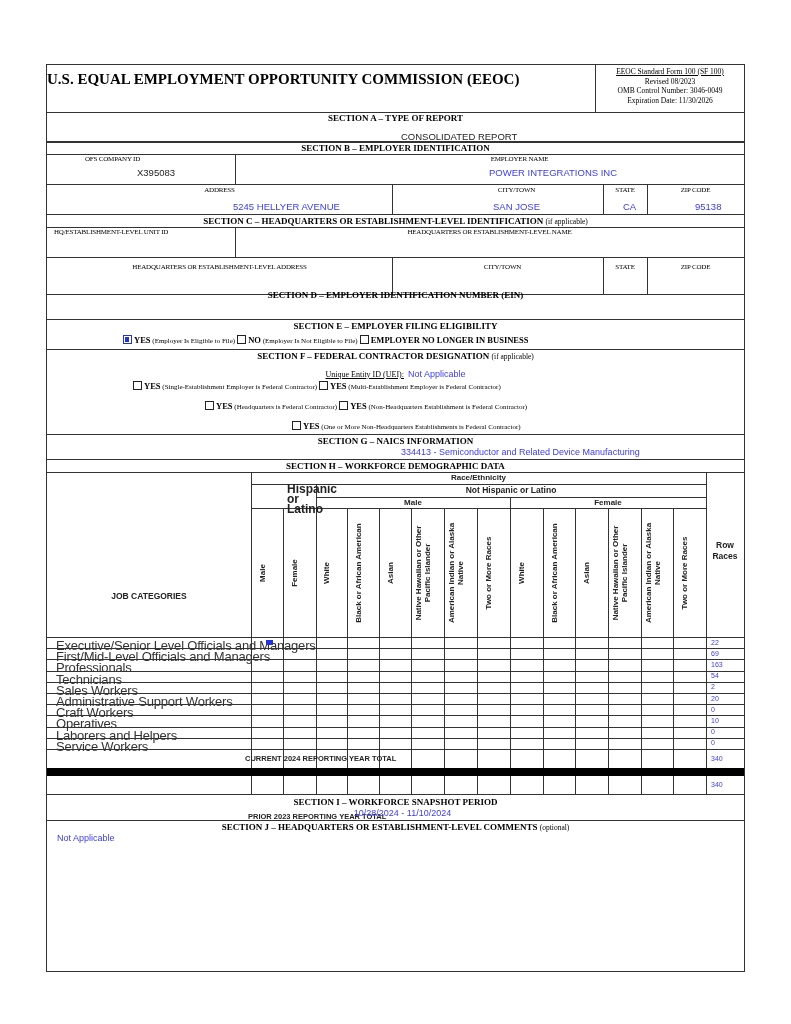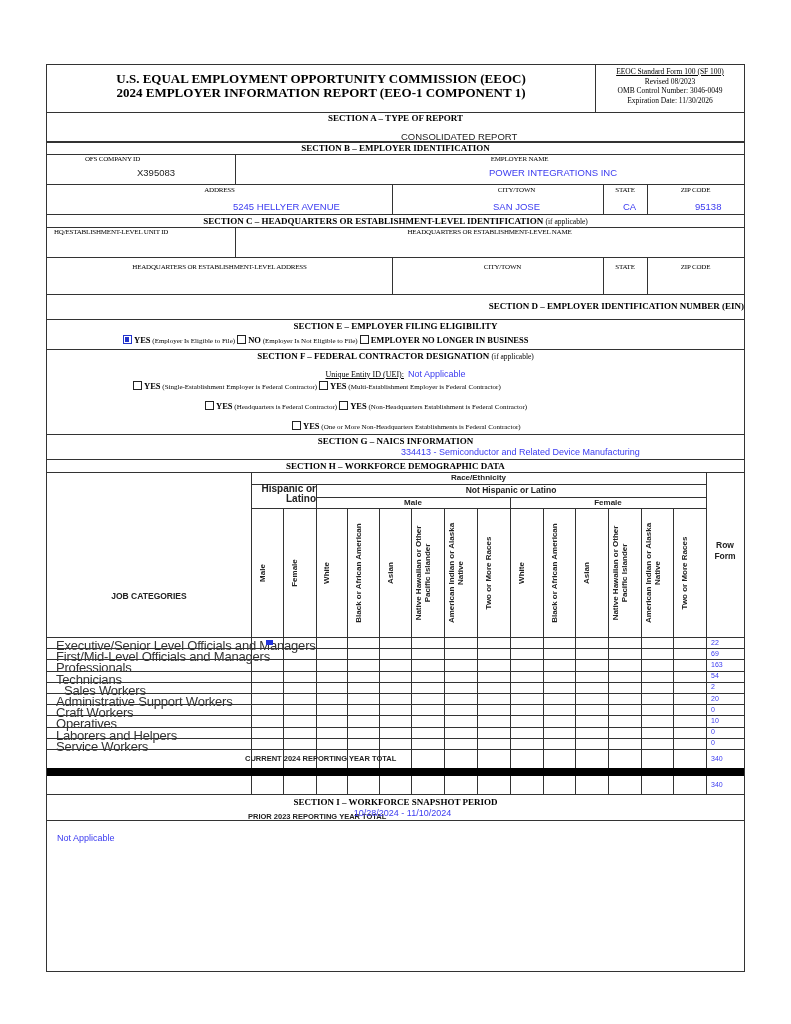--- a/index.html
+++ b/index.html
@@ -22,23 +22,22 @@
   .rot { position:absolute; transform:rotate(-90deg); transform-origin:center center; font-family:"Liberation Sans", sans-serif; font-weight:bold; font-size:8px; text-align:center; white-space:nowrap; line-height:9.5px; color:#222; }
   .job { position:absolute; left:9px; font-family:"Liberation Sans", sans-serif; font-size:13px; color:#333; white-space:nowrap; letter-spacing:-0.2px; }
   .tot { position:absolute; font-family:"Liberation Sans", sans-serif; font-size:7px; color:#3b3bf0; white-space:nowrap; }
   .black-bar { position:absolute; background:#000; }
 </style>
 </head>
 <body>
 
 <div class="form">
 
-  <div class="abs serif-b" style="left:0;top:7px;width:548px;text-align:center;font-size:13px;line-height:14px;">
+  <div class="abs serif-b" style="left:0;top:7px;width:548px;font-size:15px;line-height:14px;">
     <div>U.S. EQUAL EMPLOYMENT OPPORTUNITY COMMISSION (EEOC)</div>
-    <div>2024 EMPLOYER INFORMATION REPORT (EEO-1 COMPONENT 1)</div>
   </div>
   <div class="vline" style="left:548px;top:0;height:47px;"></div>
   <div class="abs" style="left:548px;top:2px;width:150px;text-align:center;font-size:7.5px;line-height:9.5px;font-family:'Liberation Serif',serif;">
     <div style="text-decoration:underline;">EEOC Standard Form 100 (SF 100)</div>
     <div>Revised 08/2023</div>
     <div>OMB Control Number: 3046-0049</div>
     <div>Expiration Date: 11/30/2026</div>
   </div>
   <div class="hline" style="left:0;top:47px;width:697px;"></div>
 
@@ -78,21 +77,21 @@
   <div class="hline" style="left:0;top:192px;width:697px;"></div>
   <div class="vline" style="left:345px;top:192px;height:37px;"></div>
   <div class="vline" style="left:556px;top:192px;height:37px;"></div>
   <div class="vline" style="left:600px;top:192px;height:37px;"></div>
   <div class="abs lbl" style="left:0;top:198px;width:345px;">HEADQUARTERS OR ESTABLISHMENT-LEVEL ADDRESS</div>
   <div class="abs lbl" style="left:345px;top:198px;width:211px;padding-left:10px;">CITY/TOWN</div>
   <div class="abs lbl" style="left:556px;top:198px;width:44px;">STATE</div>
   <div class="abs lbl" style="left:600px;top:198px;width:97px;">ZIP CODE</div>
   <div class="hline" style="left:0;top:229px;width:697px;"></div>
 
-  <div class="abs sec" style="left:0;top:236px;width:697px;text-align:right;">SECTION D – EMPLOYER IDENTIFICATION NUMBER (EIN)</div>
+  <div class="abs sec" style="left:0;top:225px;width:697px;">SECTION D – EMPLOYER IDENTIFICATION NUMBER (EIN)</div>
   <div class="hline" style="left:0;top:254px;width:697px;"></div>
 
   <div class="abs sec" style="left:0;top:256px;width:697px;">SECTION E – EMPLOYER FILING ELIGIBILITY</div>
   <div class="chk-row" style="left:76px;top:270px;">
     <span><span class="cb checked"></span><b>YES</b><span style="font-size:7px;"> (Employer Is Eligible to File)</span></span>
     <span><span class="cb"></span><b>NO</b><span style="font-size:7px;"> (Employer Is Not Eligible to File)</span></span>
     <span><span class="cb"></span><b>EMPLOYER NO LONGER IN BUSINESS</b></span>
   </div>
   <div class="hline" style="left:0;top:284px;width:697px;"></div>
 
@@ -137,26 +136,26 @@
       <div class="vline" style="left:332px;top:443px;height:286px;"></div>
       <div class="vline" style="left:364px;top:443px;height:286px;"></div>
       <div class="vline" style="left:397px;top:443px;height:286px;"></div>
       <div class="vline" style="left:430px;top:443px;height:286px;"></div>
       <div class="vline" style="left:496px;top:443px;height:286px;"></div>
       <div class="vline" style="left:528px;top:443px;height:286px;"></div>
       <div class="vline" style="left:561px;top:443px;height:286px;"></div>
       <div class="vline" style="left:594px;top:443px;height:286px;"></div>
       <div class="vline" style="left:626px;top:443px;height:286px;"></div>
       <div class="abs tbl-sans" style="left:204px;top:408px;width:455px;text-align:center;font-size:8px;">Race/Ethnicity</div>
-      <div class="abs tbl-sans" style="left:204px;top:419px;width:65px;text-align:right;font-size:10px;line-height:10px;white-space:normal;">Hispanic or Latino</div>
+      <div class="abs tbl-sans" style="left:204px;top:419px;width:65px;text-align:left;font-size:12px;line-height:10px;white-space:normal;padding-left:36px;">Hispanic or Latino</div>
       <div class="abs tbl-sans" style="left:269px;top:420px;width:390px;text-align:center;font-size:8.5px;">Not Hispanic or Latino</div>
       <div class="abs tbl-sans" style="left:269px;top:432.5px;width:194px;text-align:center;font-size:8px;">Male</div>
       <div class="abs tbl-sans" style="left:463px;top:432.5px;width:196px;text-align:center;font-size:8px;">Female</div>
       <div class="abs tbl-sans" style="left:0;top:487px;width:204px;text-align:center;font-size:8.5px;margin-top:39px;">JOB CATEGORIES</div>
-      <div class="abs tbl-sans" style="left:659px;top:475px;width:38px;text-align:center;font-size:8.5px;line-height:11px;white-space:normal;padding:0 6px;">Row Form</div>
+      <div class="abs tbl-sans" style="left:659px;top:475px;width:38px;text-align:center;font-size:8.5px;line-height:11px;white-space:normal;padding:0 6px;">Row Races</div>
       <div class="rot" style="left:155.5px;top:495.5px;width:119px;height:24px;display:flex;align-items:center;justify-content:center;white-space:normal;">Male</div>
       <div class="rot" style="left:188px;top:495.5px;width:119px;height:24px;display:flex;align-items:center;justify-content:center;white-space:normal;">Female</div>
       <div class="rot" style="left:220px;top:495.5px;width:119px;height:24px;display:flex;align-items:center;justify-content:center;white-space:normal;">White</div>
       <div class="rot" style="left:251.5px;top:495.5px;width:119px;height:24px;display:flex;align-items:center;justify-content:center;white-space:normal;">Black or African American</div>
       <div class="rot" style="left:283.5px;top:495.5px;width:119px;height:24px;display:flex;align-items:center;justify-content:center;white-space:normal;">Asian</div>
       <div class="rot" style="left:316px;top:495.5px;width:119px;height:24px;display:flex;align-items:center;justify-content:center;white-space:normal;">Native Hawaiian or Other Pacific Islander</div>
       <div class="rot" style="left:349px;top:495.5px;width:119px;height:24px;display:flex;align-items:center;justify-content:center;white-space:normal;">American Indian or Alaska Native</div>
       <div class="rot" style="left:382px;top:495.5px;width:119px;height:24px;display:flex;align-items:center;justify-content:center;white-space:normal;">Two or More Races</div>
       <div class="rot" style="left:415px;top:495.5px;width:119px;height:24px;display:flex;align-items:center;justify-content:center;white-space:normal;">White</div>
       <div class="rot" style="left:447.5px;top:495.5px;width:119px;height:24px;display:flex;align-items:center;justify-content:center;white-space:normal;">Black or African American</div>
@@ -170,21 +169,21 @@
       <div class="hline" style="left:0px;top:583.2px;width:697px;"></div>
       <div class="job" style="top:584.2px;">First/Mid-Level Officials and Managers</div>
       <div class="tot" style="left:664px;top:584.7px;">69</div>
       <div class="hline" style="left:0px;top:594.4000000000001px;width:697px;"></div>
       <div class="job" style="top:595.4px;">Professionals</div>
       <div class="tot" style="left:664px;top:595.9px;">163</div>
       <div class="hline" style="left:0px;top:605.6px;width:697px;"></div>
       <div class="job" style="top:606.6px;">Technicians</div>
       <div class="tot" style="left:664px;top:607.1px;">54</div>
       <div class="hline" style="left:0px;top:616.8000000000001px;width:697px;"></div>
-      <div class="job" style="top:617.8px;margin-left:8px;">Sales Workers</div>
+      <div class="job" style="top:617.8px;">Sales Workers</div>
       <div class="tot" style="left:664px;top:618.3px;">2</div>
       <div class="hline" style="left:0px;top:628px;width:697px;"></div>
       <div class="job" style="top:629px;">Administrative Support Workers</div>
       <div class="tot" style="left:664px;top:629.5px;">20</div>
       <div class="hline" style="left:0px;top:639.2px;width:697px;"></div>
       <div class="job" style="top:640.2px;">Craft Workers</div>
       <div class="tot" style="left:664px;top:640.7px;">0</div>
       <div class="hline" style="left:0px;top:650.4000000000001px;width:697px;"></div>
       <div class="job" style="top:651.4px;">Operatives</div>
       <div class="tot" style="left:664px;top:651.9px;">10</div>
@@ -201,14 +200,18 @@
       <div class="black-bar" style="left:0;top:703px;width:697px;height:8px;"></div>
       <div class="abs tbl-sans" style="left:201px;top:715px;font-size:7.5px;white-space:nowrap;margin-top:32px;">PRIOR 2023 REPORTING YEAR TOTAL</div>
       <div class="tot" style="left:664px;top:716px;">340</div>
       <div class="hline" style="left:0px;top:729px;width:697px;"></div>
     </div>
 
   <div class="abs sec" style="left:0;top:732px;width:697px;">SECTION I – WORKFORCE SNAPSHOT PERIOD</div>
   <div class="abs val" style="left:0;top:743px;width:697px;text-align:center;padding-left:14px;font-size:9px;">10/28/2024 - 11/10/2024</div>
   <div class="hline" style="left:0;top:755px;width:697px;"></div>
 
+  <div class="abs sec" style="left:0;top:757px;width:697px;">
+    <span>SECTION J – HEADQUARTERS OR ESTABLISHMENT-LEVEL COMMENTS</span>
+    <span style="font-weight:normal;font-size:7.5px;">(optional)</span>
+  </div>
   <div class="abs val" style="left:10px;top:768px;font-size:9px;">Not Applicable</div>
 </div>
 
 </body></html>

